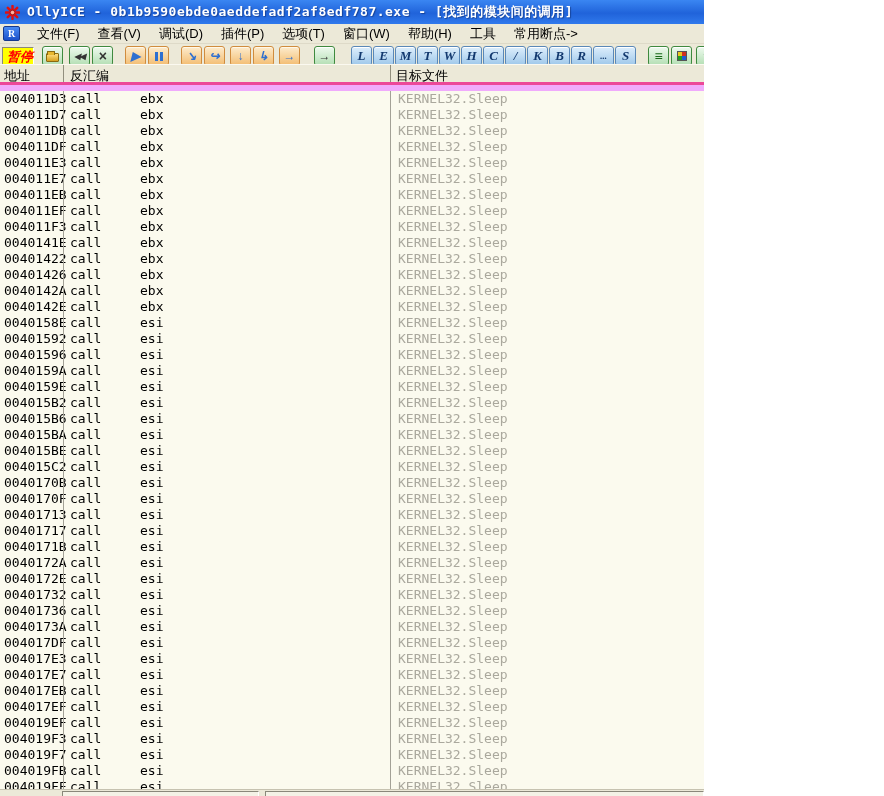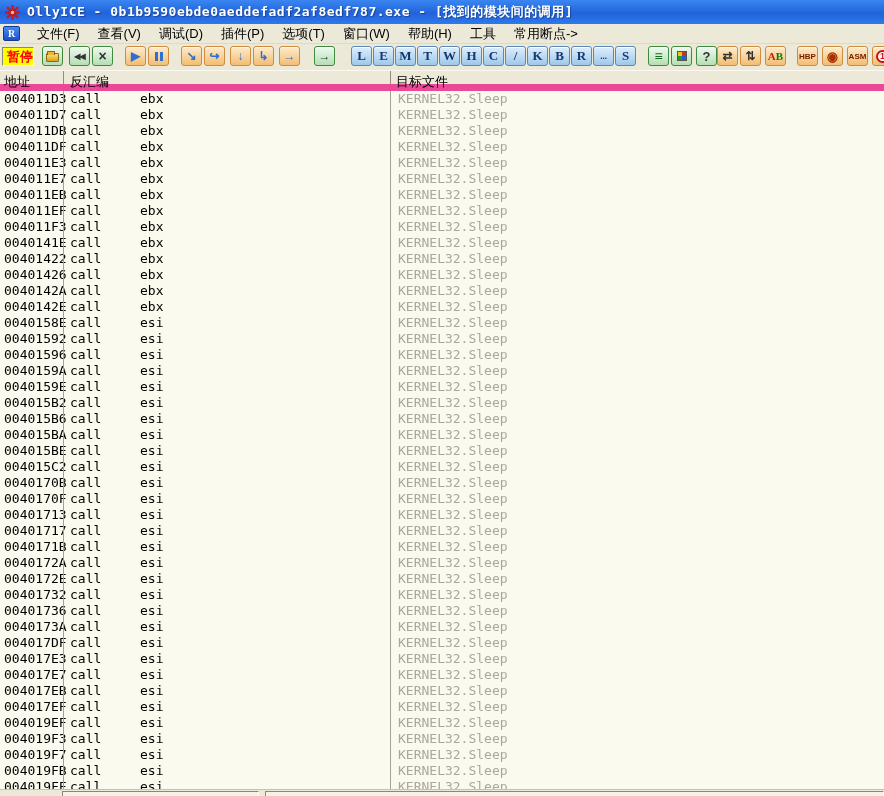--- a/index.html
+++ b/index.html
@@ -1,18 +1,18 @@
 <!DOCTYPE html>
 <html><head>
 <meta charset="utf-8">
 <style>
   * { margin:0; padding:0; box-sizing:border-box; }
   html,body { width:884px; height:796px; overflow:hidden; }
   body { font-family:"Liberation Sans", sans-serif; }
-  .screen { position:relative; width:884px; height:796px; background:#f0abfc; overflow:hidden; }
+  .screen { position:relative; width:704px; height:796px; background:#f0abfc; overflow:hidden; }
 
   
   .titlebar {
     position:absolute; top:0; left:0; right:0; height:24px;
     background:linear-gradient(180deg,#3a86f2 0%, #2063da 55%, #3079ec 100%);
     display:flex; align-items:center; padding:0 4px;
   }
   .app-icon { width:17px; height:17px; margin-right:6px; display:flex; align-items:center; justify-content:center; }
   .title-text {
     color:#ffffff; font-weight:bold; font-size:13px; letter-spacing:0.5px;
@@ -34,20 +34,21 @@
   }
   .menu-item {
     font-size:13px; color:#000; padding:2px 9px; white-space:nowrap; cursor:default;
   }
 
   
   .toolbar {
     position:absolute; top:44px; left:0; right:0; height:26px;
     background:#ece9d8; display:flex; align-items:center; padding:0 2px 2px 2px;
     overflow:hidden;
+    font-style:italic;
   }
   .status-box {
     width:94px; height:19px; background:#ffff00; color:#ff0000;
     border:1px solid; border-color:#8a887a #ffffff #ffffff #8a887a;
     font-size:13px; font-weight:bold; line-height:17px; padding-left:4px; white-space:nowrap;
   }
   .tbtn {
     width:21px; height:20px; border-radius:3px; flex:0 0 auto;
     display:flex; align-items:center; justify-content:center;
     font-size:12px; font-weight:bold; cursor:default; overflow:hidden;
@@ -73,22 +74,22 @@
   .ab-a { color:#d02000; font-family:"Liberation Serif", serif; font-size:11px; }
   .ab-b { color:#0a7a0a; font-family:"Liberation Serif", serif; font-size:11px; }
   .small-label { font-size:8px; letter-spacing:0; color:#7a2000; }
   .circle-one {
     width:13px; height:13px; border:2px solid #cc1010; border-radius:50%;
     color:#cc1010; font-size:9px; line-height:9px; text-align:center; font-weight:bold; background:#fff;
   }
 
   
   .list-header {
-    position:absolute; top:70px; left:0; right:0; height:21px;
-    background:#ece9d8; border-top:1px solid #fbf9f0; border-bottom:7px solid #ec4899;text-align:center;
+    position:absolute; top:64px; left:0; right:0; height:21px;
+    background:#ece9d8; border-top:1px solid #fbf9f0; border-bottom:3px solid #ec4899;text-align:center;
   }
   .list-header .hcell { position:absolute; top:2px; font-size:13px; color:#000; white-space:nowrap; }
   .list-header .hsep { position:absolute; top:0; bottom:0; width:1px; background:#928f7e; }
 
   .list-body {
     position:absolute; top:91px; left:0; right:0; bottom:0;
     background:#fbfaee; overflow:hidden;
     font-family:"DejaVu Sans Mono", monospace; font-size:13px;
   }
   .vline { position:absolute; top:0; bottom:0; width:1px; background:#a3a196; z-index:1; }

